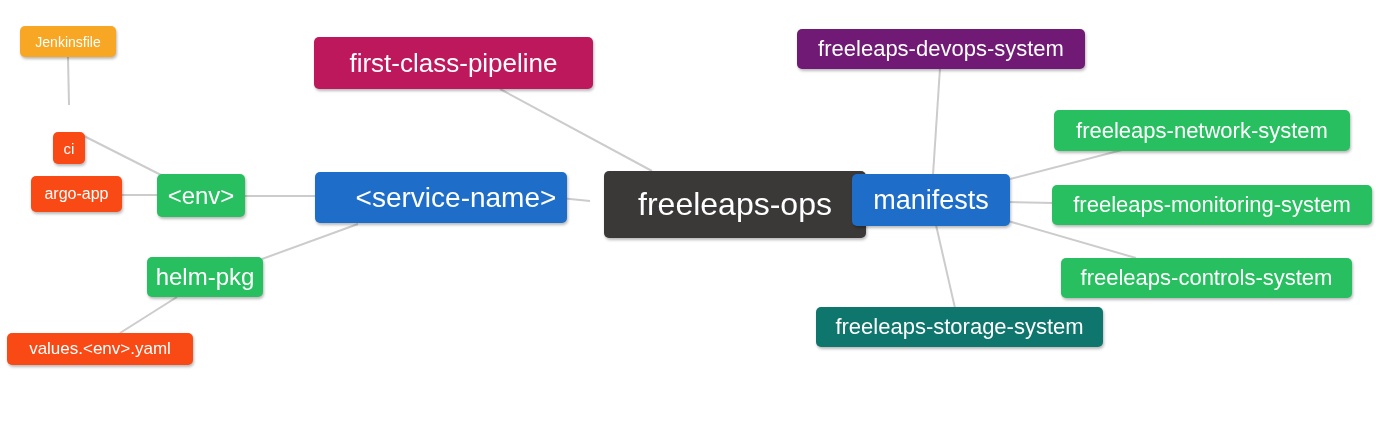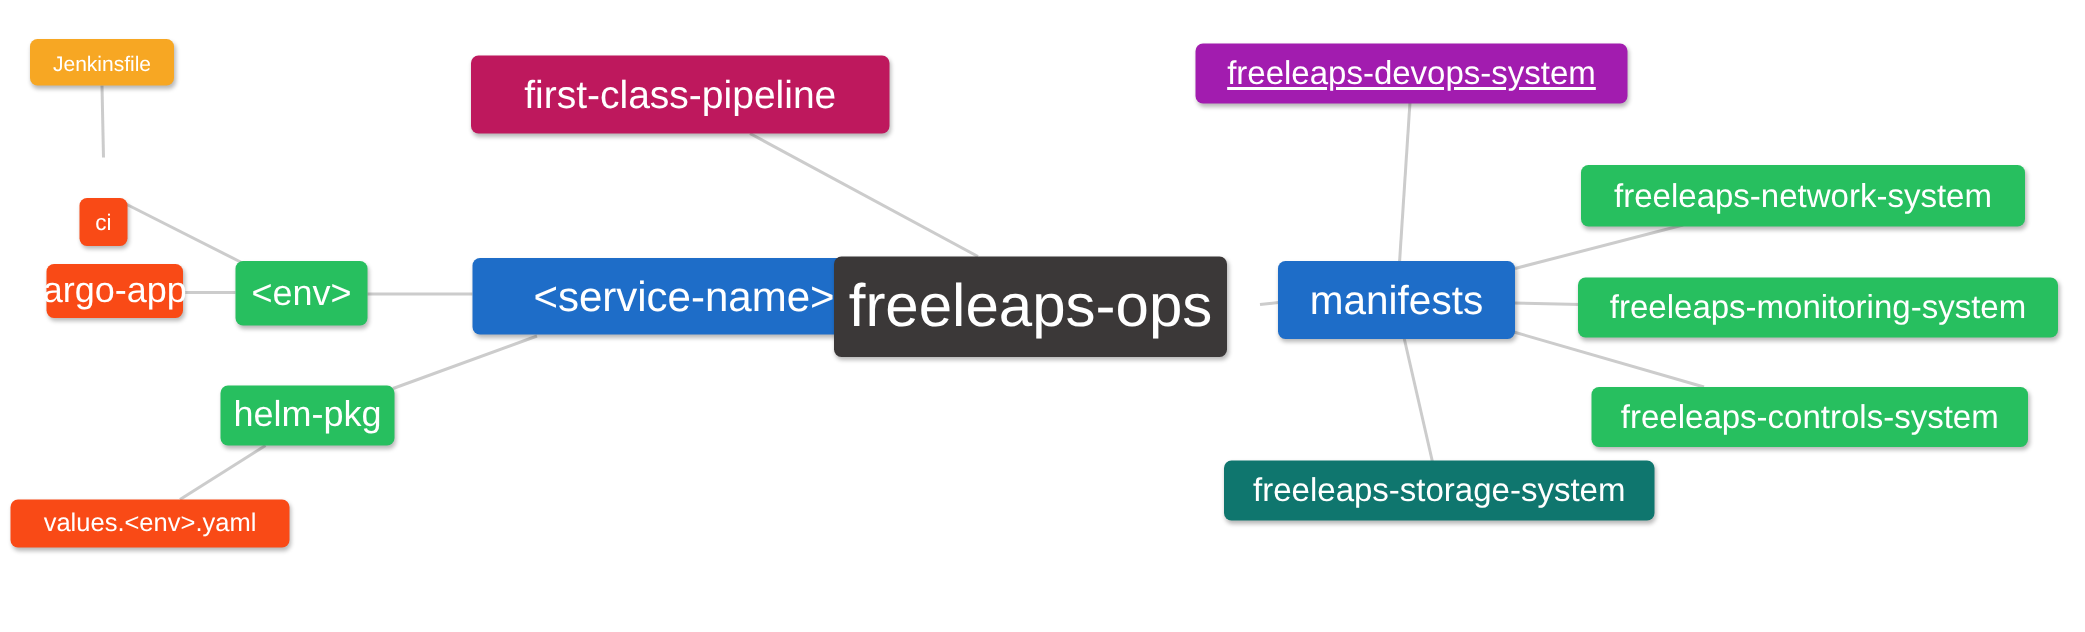--- a/index.html
+++ b/index.html
@@ -17,27 +17,27 @@
     position: absolute; z-index: 2;
     display: flex; align-items: center; justify-content: center;
     color: #ffffff; white-space: nowrap;
     border-radius: 5px; box-sizing: border-box;
     box-shadow: 1px 2px 3px rgba(0,0,0,0.28);
     cursor: default;
   }
   
   .n-jenkinsfile   { left: 20px;   top: 26px;  width: 96px;  height: 31px; font-size: 14px; }
   .n-ci            { left: 53px;   top: 105px; width: 32px;  height: 32px; font-size: 15px; margin-top: 27px; }
-  .n-argo-app      { left: 31px;   top: 176px; width: 91px;  height: 36px; font-size: 24px; }
+  .n-argo-app      { left: 31px;   top: 176px; width: 91px;  height: 36px; font-size: 16px; }
   .n-env           { left: 157px;  top: 174px; width: 88px;  height: 43px; font-size: 24px; }
   .n-helm-pkg      { left: 147px;  top: 257px; width: 116px; height: 40px; font-size: 24px; }
   .n-values        { left: 7px;    top: 333px; width: 186px; height: 32px; font-size: 17px; }
   .n-fcp           { left: 314px;  top: 37px;  width: 279px; height: 52px; font-size: 26px; }
   .n-service-name  { left: 315px;  top: 172px; width: 252px; height: 51px; font-size: 28px; }
-  .n-ops           { left: 556px;  top: 171px; width: 262px; height: 67px; font-size: 40px; }
+  .n-ops           { left: 604px;  top: 171px; width: 262px; height: 67px; font-size: 32px; }
   .n-manifests     { left: 852px;  top: 174px; width: 158px; height: 52px; font-size: 27px; }
   .n-devops        { left: 797px;  top: 29px;  width: 288px; height: 40px; font-size: 22px; }
   .n-network       { left: 1054px; top: 110px; width: 296px; height: 41px; font-size: 22px; }
   .n-monitoring    { left: 1052px; top: 185px; width: 320px; height: 40px; font-size: 22px; }
   .n-controls      { left: 1061px; top: 258px; width: 291px; height: 40px; font-size: 22px; }
   .n-storage       { left: 816px;  top: 307px; width: 287px; height: 40px; font-size: 22px; }
 </style>
 </head>
 <body style="background: rgb(255, 255, 255);">
 
@@ -63,19 +63,19 @@
   <div class="node n-jenkinsfile" style="background: rgb(247, 167, 35);">Jenkinsfile</div>
   <div class="node n-ci" style="background: rgb(249, 74, 22);">ci</div>
   <div class="node n-argo-app" style="background: rgb(249, 74, 22);">argo-app</div>
   <div class="node n-env" style="background: rgb(39, 191, 95);">&lt;env&gt;</div>
   <div class="node n-helm-pkg" style="background: rgb(39, 191, 95);">helm-pkg</div>
   <div class="node n-values" style="background: rgb(249, 74, 22);">values.&lt;env&gt;.yaml</div>
   <div class="node n-fcp" style="background: #be185d;">first-class-pipeline</div>
   <div class="node n-service-name" style="background: rgb(30, 109, 200); padding-left: 30px;">&lt;service-name&gt;</div>
   <div class="node n-ops" style="background: rgb(59, 56, 56);">freeleaps-ops</div>
   <div class="node n-manifests" style="background: rgb(30, 109, 200);">manifests</div>
-  <div class="node n-devops" style="background: #a21caf; text-decoration: underline;">freeleaps-devops-system</div>
+  <div class="node n-devops" style="background: #701a75;">freeleaps-devops-system</div>
   <div class="node n-network" style="background: rgb(39, 191, 95);">freeleaps-network-system</div>
   <div class="node n-monitoring" style="background: rgb(39, 191, 95);">freeleaps-monitoring-system</div>
   <div class="node n-controls" style="background: rgb(39, 191, 95);">freeleaps-controls-system</div>
   <div class="node n-storage" style="background: #0f766e;">freeleaps-storage-system</div>
 
 </div>
 
 </body></html>

